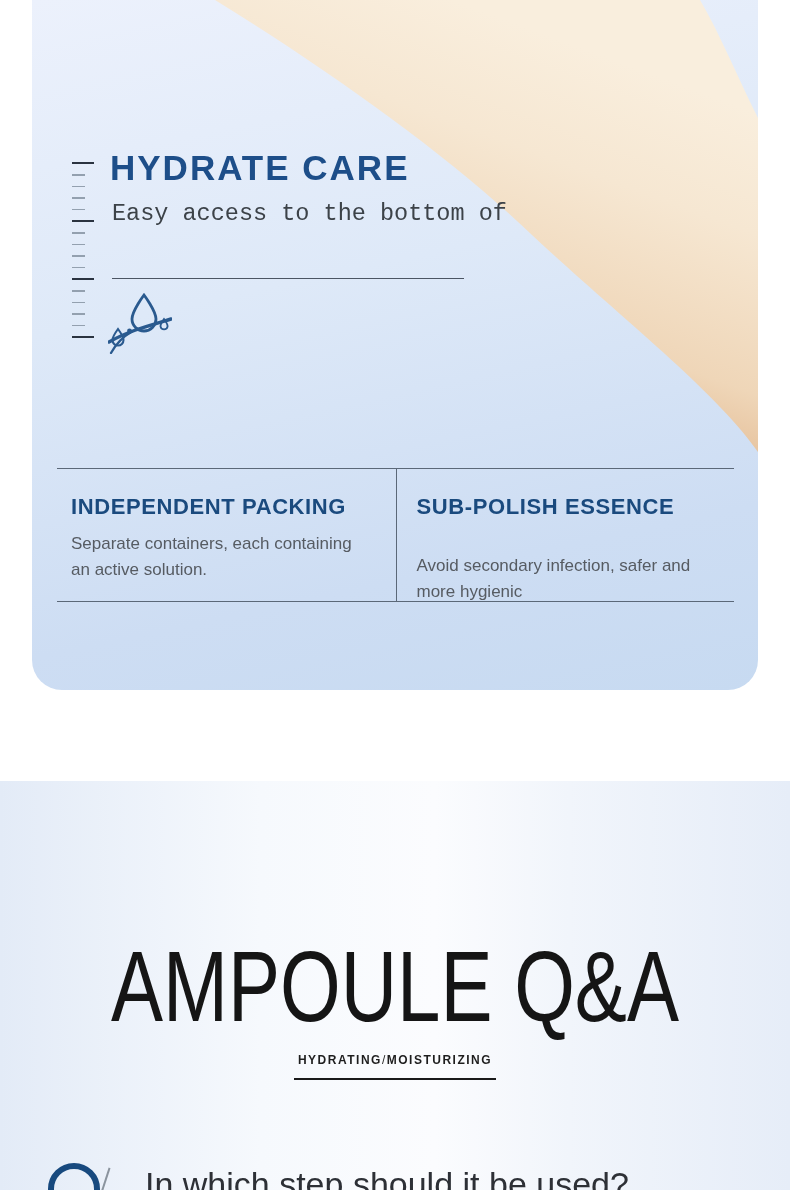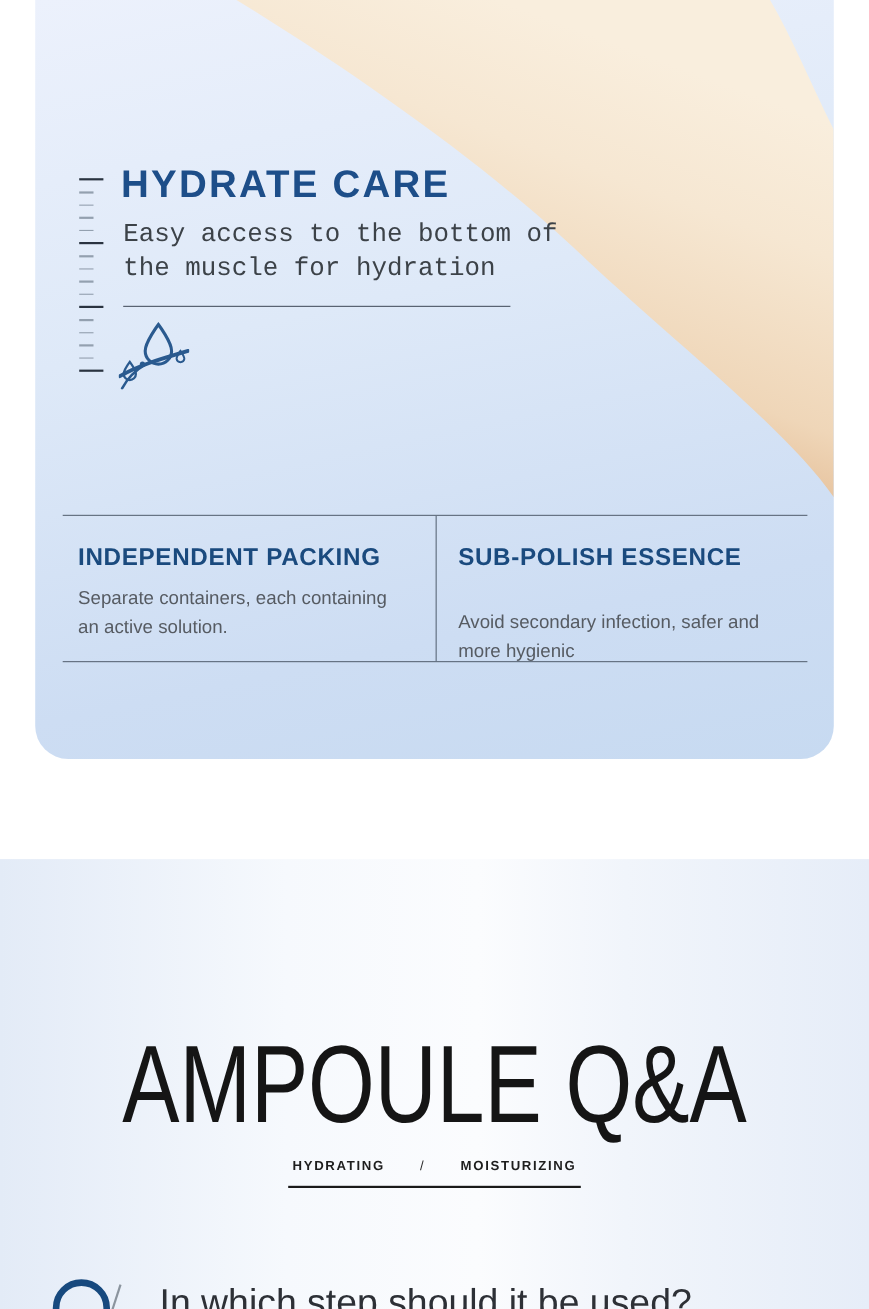--- a/index.html
+++ b/index.html
@@ -39,21 +39,21 @@
     background:linear-gradient(90deg,#e3ebf7 0%, #f6f9fd 33%, #fbfcfe 55%, #f1f5fb 72%, #e6edf8 100%); }
   .qa-header { position:absolute; left:0; top:110px; width:100%;
     display:flex; justify-content:center; align-items:center; gap:15px; }
   .qa-badge { border:2.5px solid #1c1c1c; border-radius:20px; padding:0 19px 3px;
     font-size:24px; font-weight:700; color:#1c1c1c; letter-spacing:0.5px; line-height:30px; }
   .qa-answer { font-size:27px; font-weight:400; color:#202020; letter-spacing:1.5px; white-space:nowrap; }
   .qa-title { position:absolute; left:0; top:150px; width:100%; text-align:center;
     font-size:100px; line-height:1.1; font-weight:400; color:#151515;
     transform:scaleX(0.78); letter-spacing:0px; white-space:nowrap; }
   .qa-tags-row { position:absolute; left:0; top:272px; width:100%; display:flex; justify-content:center; }
-  .qa-tags { display:flex; align-items:center; gap:32px; border-bottom:2px solid #1a1a1a;
+  .qa-tags { display:flex; align-items:center; border-bottom:2px solid #1a1a1a;
     padding:0 4px 11px; font-size:12px; font-weight:700; letter-spacing:1.5px; color:#1e1e1e; }
   .qa-tag-sep { font-weight:400; color:#2a2a2a; }
 
   .q-circle { position:absolute; left:48px; top:382px; width:52px; height:52px;
     border:6px solid #17497e; border-radius:50%; background:transparent; }
   .q-slash { position:absolute; left:103px; top:386px; width:2px; height:36px;
     background:#8b949e; transform:rotate(18deg); }
   .q-text { position:absolute; left:145px; top:384px; font-size:34px; font-weight:500;
     color:#2d3036; white-space:nowrap; }
 </style>
@@ -93,21 +93,20 @@
       <div class="tick-short"></div>
       <div class="tick-short"></div>
       <div class="tick-short"></div>
       <div class="tick-long"></div>
     </div>
 
     <div class="hero-title">HYDRATE CARE</div>
 
     <div class="hero-sub">
       <span style="display:block">Easy access to the bottom of</span>
-      <span style="display:block">the muscle for hydration</span>
     </div>
 
     <div class="hero-divider"></div>
 
     <svg class="drop-icon" viewBox="0 0 64 64">
       <g fill="none" stroke="#2a5a8f" stroke-linecap="round">
         <path stroke-width="2.8" d="M36,5 C36,5 24,21 24,29 A12,12 0 0 0 48,29 C48,21 36,5 36,5 Z"></path>
         <circle cx="21.5" cy="41" r="2.4" fill="#2a5a8f" stroke="none"></circle>
         <path stroke-width="2.1" d="M10,39 C10,39 4.5,46.5 4.5,50 A5.5,5.5 0 0 0 15.5,50 C15.5,46.5 10,39 10,39 Z"></path>
         <path stroke-width="1.8" d="M56,29 C56,29 52.5,34 52.5,36.3 A3.6,3.6 0 0 0 59.6,36.3 C59.6,34 56,29 56,29 Z"></path>

